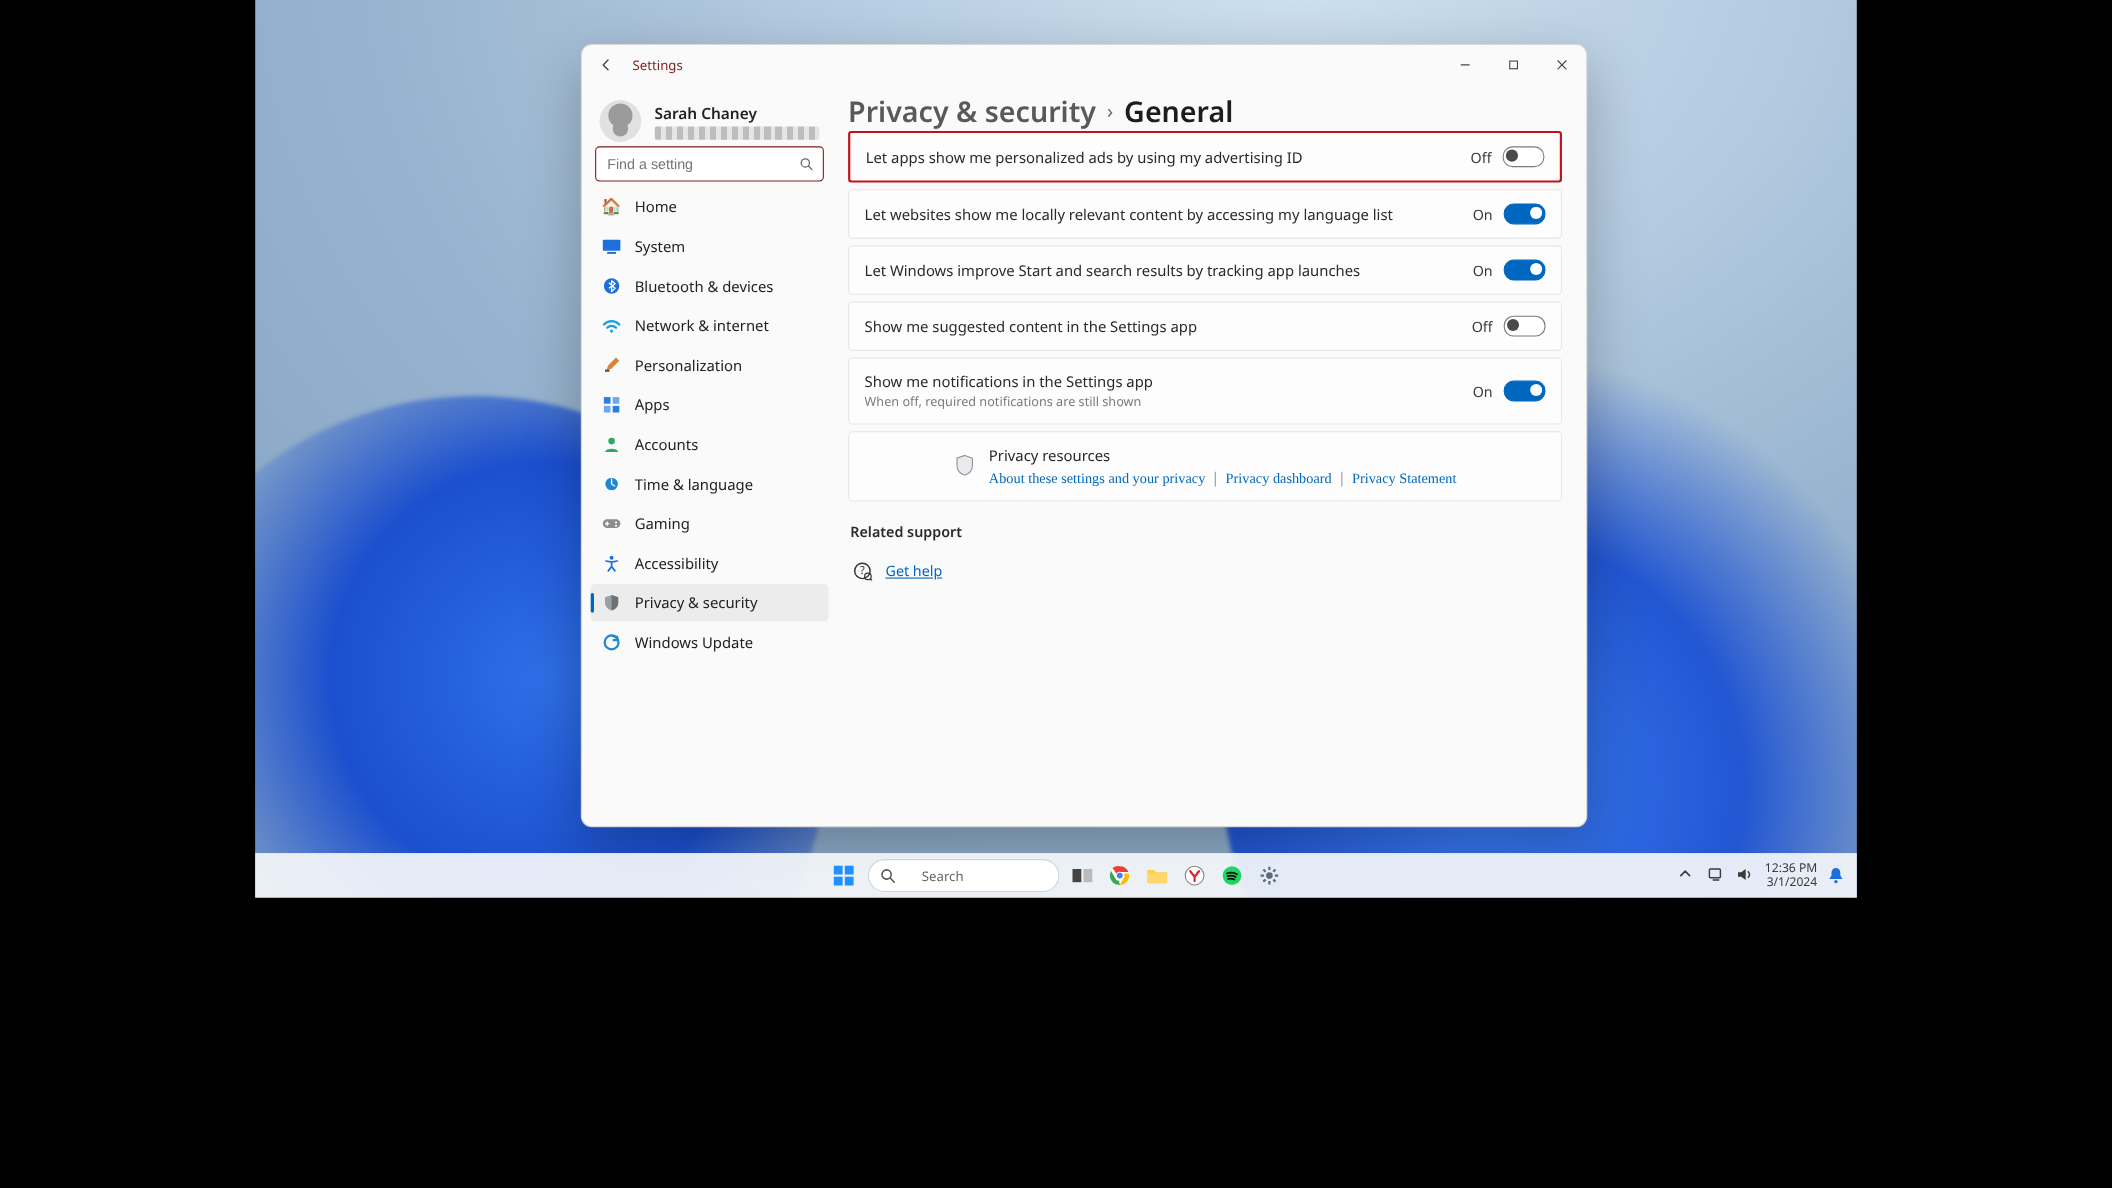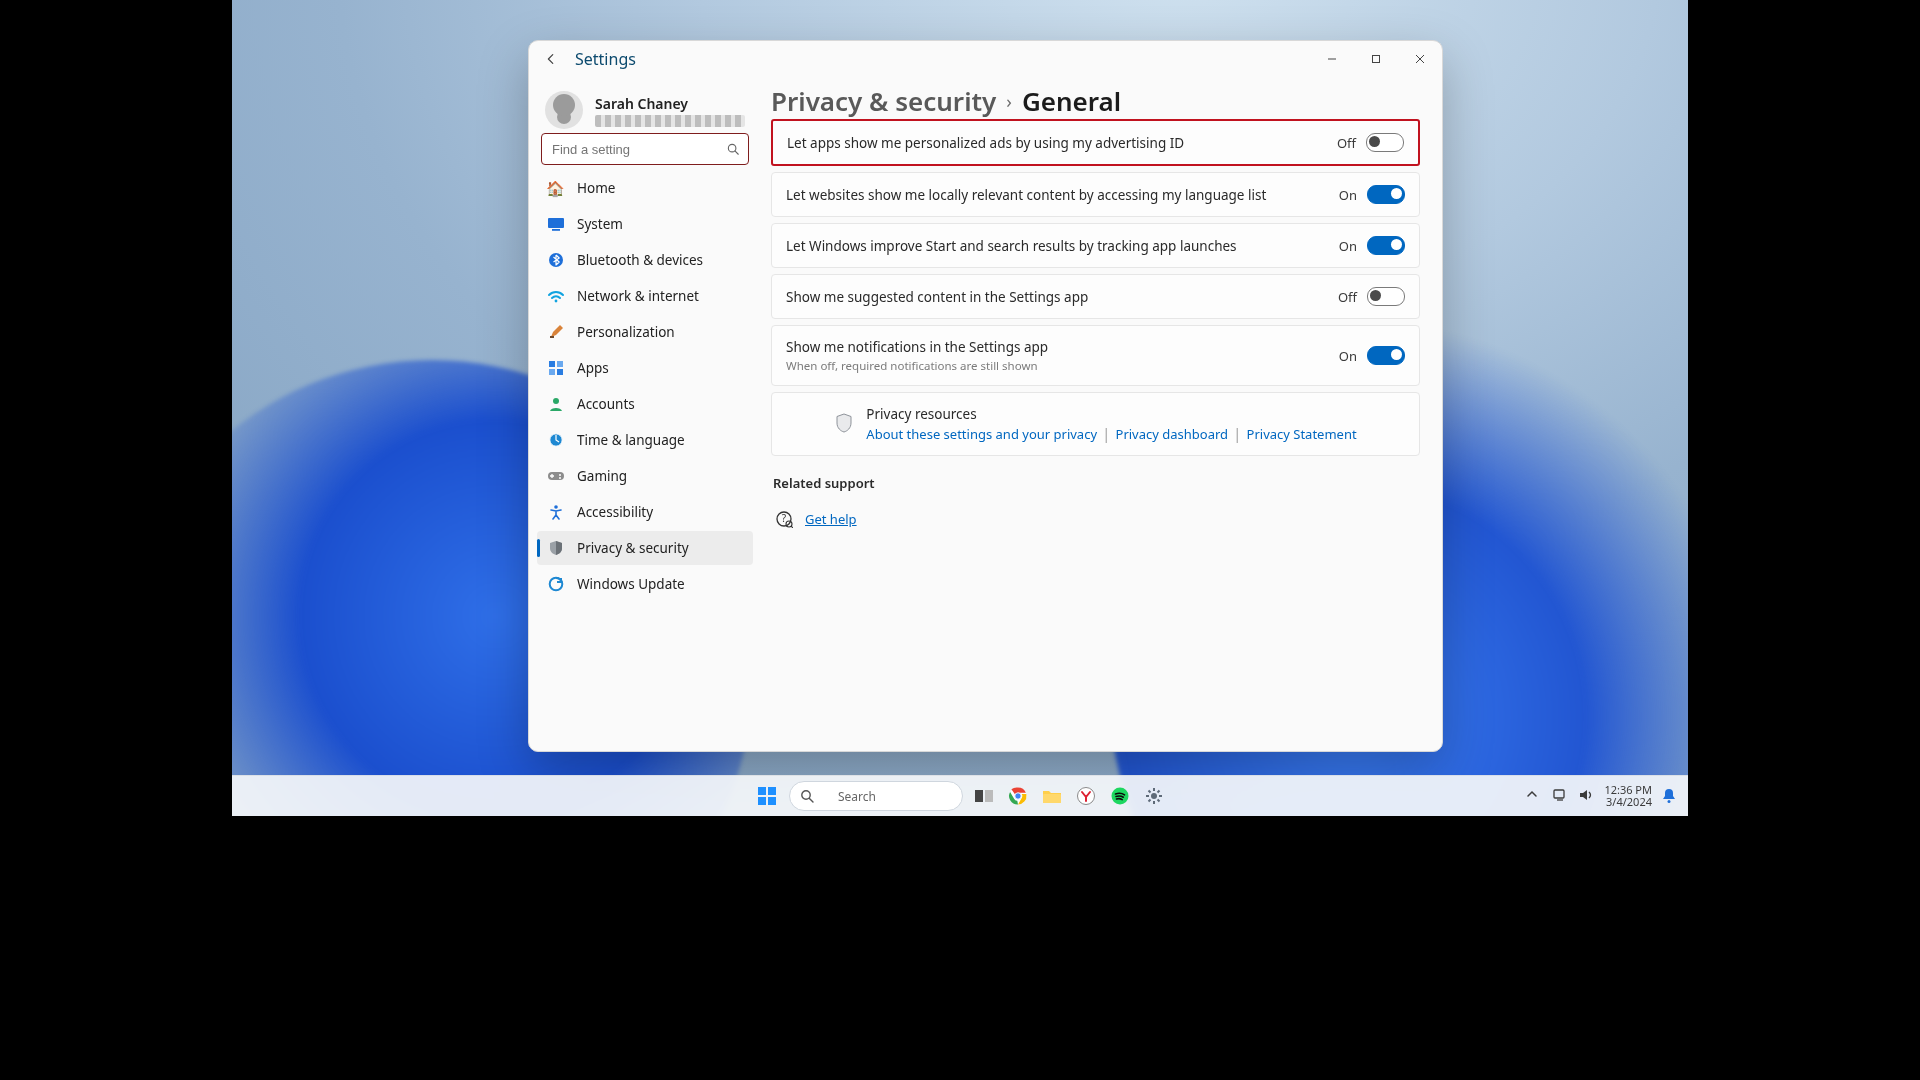--- a/index.html
+++ b/index.html
@@ -53,22 +53,22 @@
     flex-direction: column;
     overflow: hidden;
   }
 
   .titlebar {
     height: 36px;
     display: flex;
     align-items: center;
     justify-content: space-between;
     padding-left: 8px;
-    font-size: 16px;
-    color: #0c4a6e;
+    font-size: 12px;
+    color: #7f1d1d;
   }
   .titlebar-left { display: flex; align-items: center; gap: 10px; }
   .back {
     width: 28px; height: 28px;
     display: flex; align-items: center; justify-content: center;
     border-radius: 4px;
   }
   .win-ctrls { display: flex; }
   .win-btn { width: 44px; height: 32px; display:flex; align-items:center; justify-content:center; color:#555; font-size:11px; }
 
@@ -157,21 +157,21 @@
     width:36px; height:17px; border-radius:9px; position:relative;
     border:1px solid #7a7a7a; background:#fff;
   }
   .toggle::after{
     content:""; position:absolute; left:2px; top:2px; width:11px; height:11px; border-radius:50%; background:#4a4a4a;
   }
   .toggle.on { background:#0067c0; border-color:#0067c0; }
   .toggle.on::after { left:auto; right:2px; background:#fff; }
 
   .resource-card .rc-title { font-size:13.5px; color:#2a2a2a; margin-bottom:2px; }
-  .resource-card .links a { text-decoration:none; font-size:13px; }
+  .resource-card .links a { text-decoration:none; font-size:13px;font-family:Liberation Serif, serif; }
   a.link { color:#0067c0; }
   .sep { color:#9b9b9b; margin:0 2px; }
 
   .section-h { font-size:13px; font-weight:600; color:#2a2a2a; margin:18px 0 6px 2px; }
 
   .expander { cursor:pointer; }
   .chev-ic { color:#5b5b5b; font-size:13px; }
 
   .help-links { background:#fdfdfd; border:1px solid #e6e6e6; border-top:none; border-radius:0 0 4px 4px; padding:10px 14px 12px 46px; display:flex; flex-direction:column; gap:6px; font-size:13px; }
   .get-help { display:flex; align-items:center; gap:12px; margin-top:18px; padding-left:4px; font-size:13px; }
@@ -534,21 +534,21 @@
           </svg>
       </span>
       <span class="tray-ic">
         <svg width="16" height="14">
             <path d="M2 5h3l4-3v10l-4-3H2z" fill="#3b3b3b"></path>
             <path d="M11 4c2 2 2 4 0 6" fill="none" stroke="#3b3b3b" stroke-width="1.3"></path>
           </svg>
       </span>
       <div class="clockbox">
         <div>12:36 PM</div>
-        <div>3/4/2024</div>
+        <div>3/1/2024</div>
       </div>
       <span class="tray-ic">
         <svg width="14" height="16">
             <path d="M7 1a4 4 0 014 4v3l2 3H1l2-3V5a4 4 0 014-4z" fill="#1e6fd9"></path>
             <circle cx="7" cy="13.5" r="1.5" fill="#1e6fd9"></circle>
           </svg>
       </span>
     </div>
   </div>
 </div>

